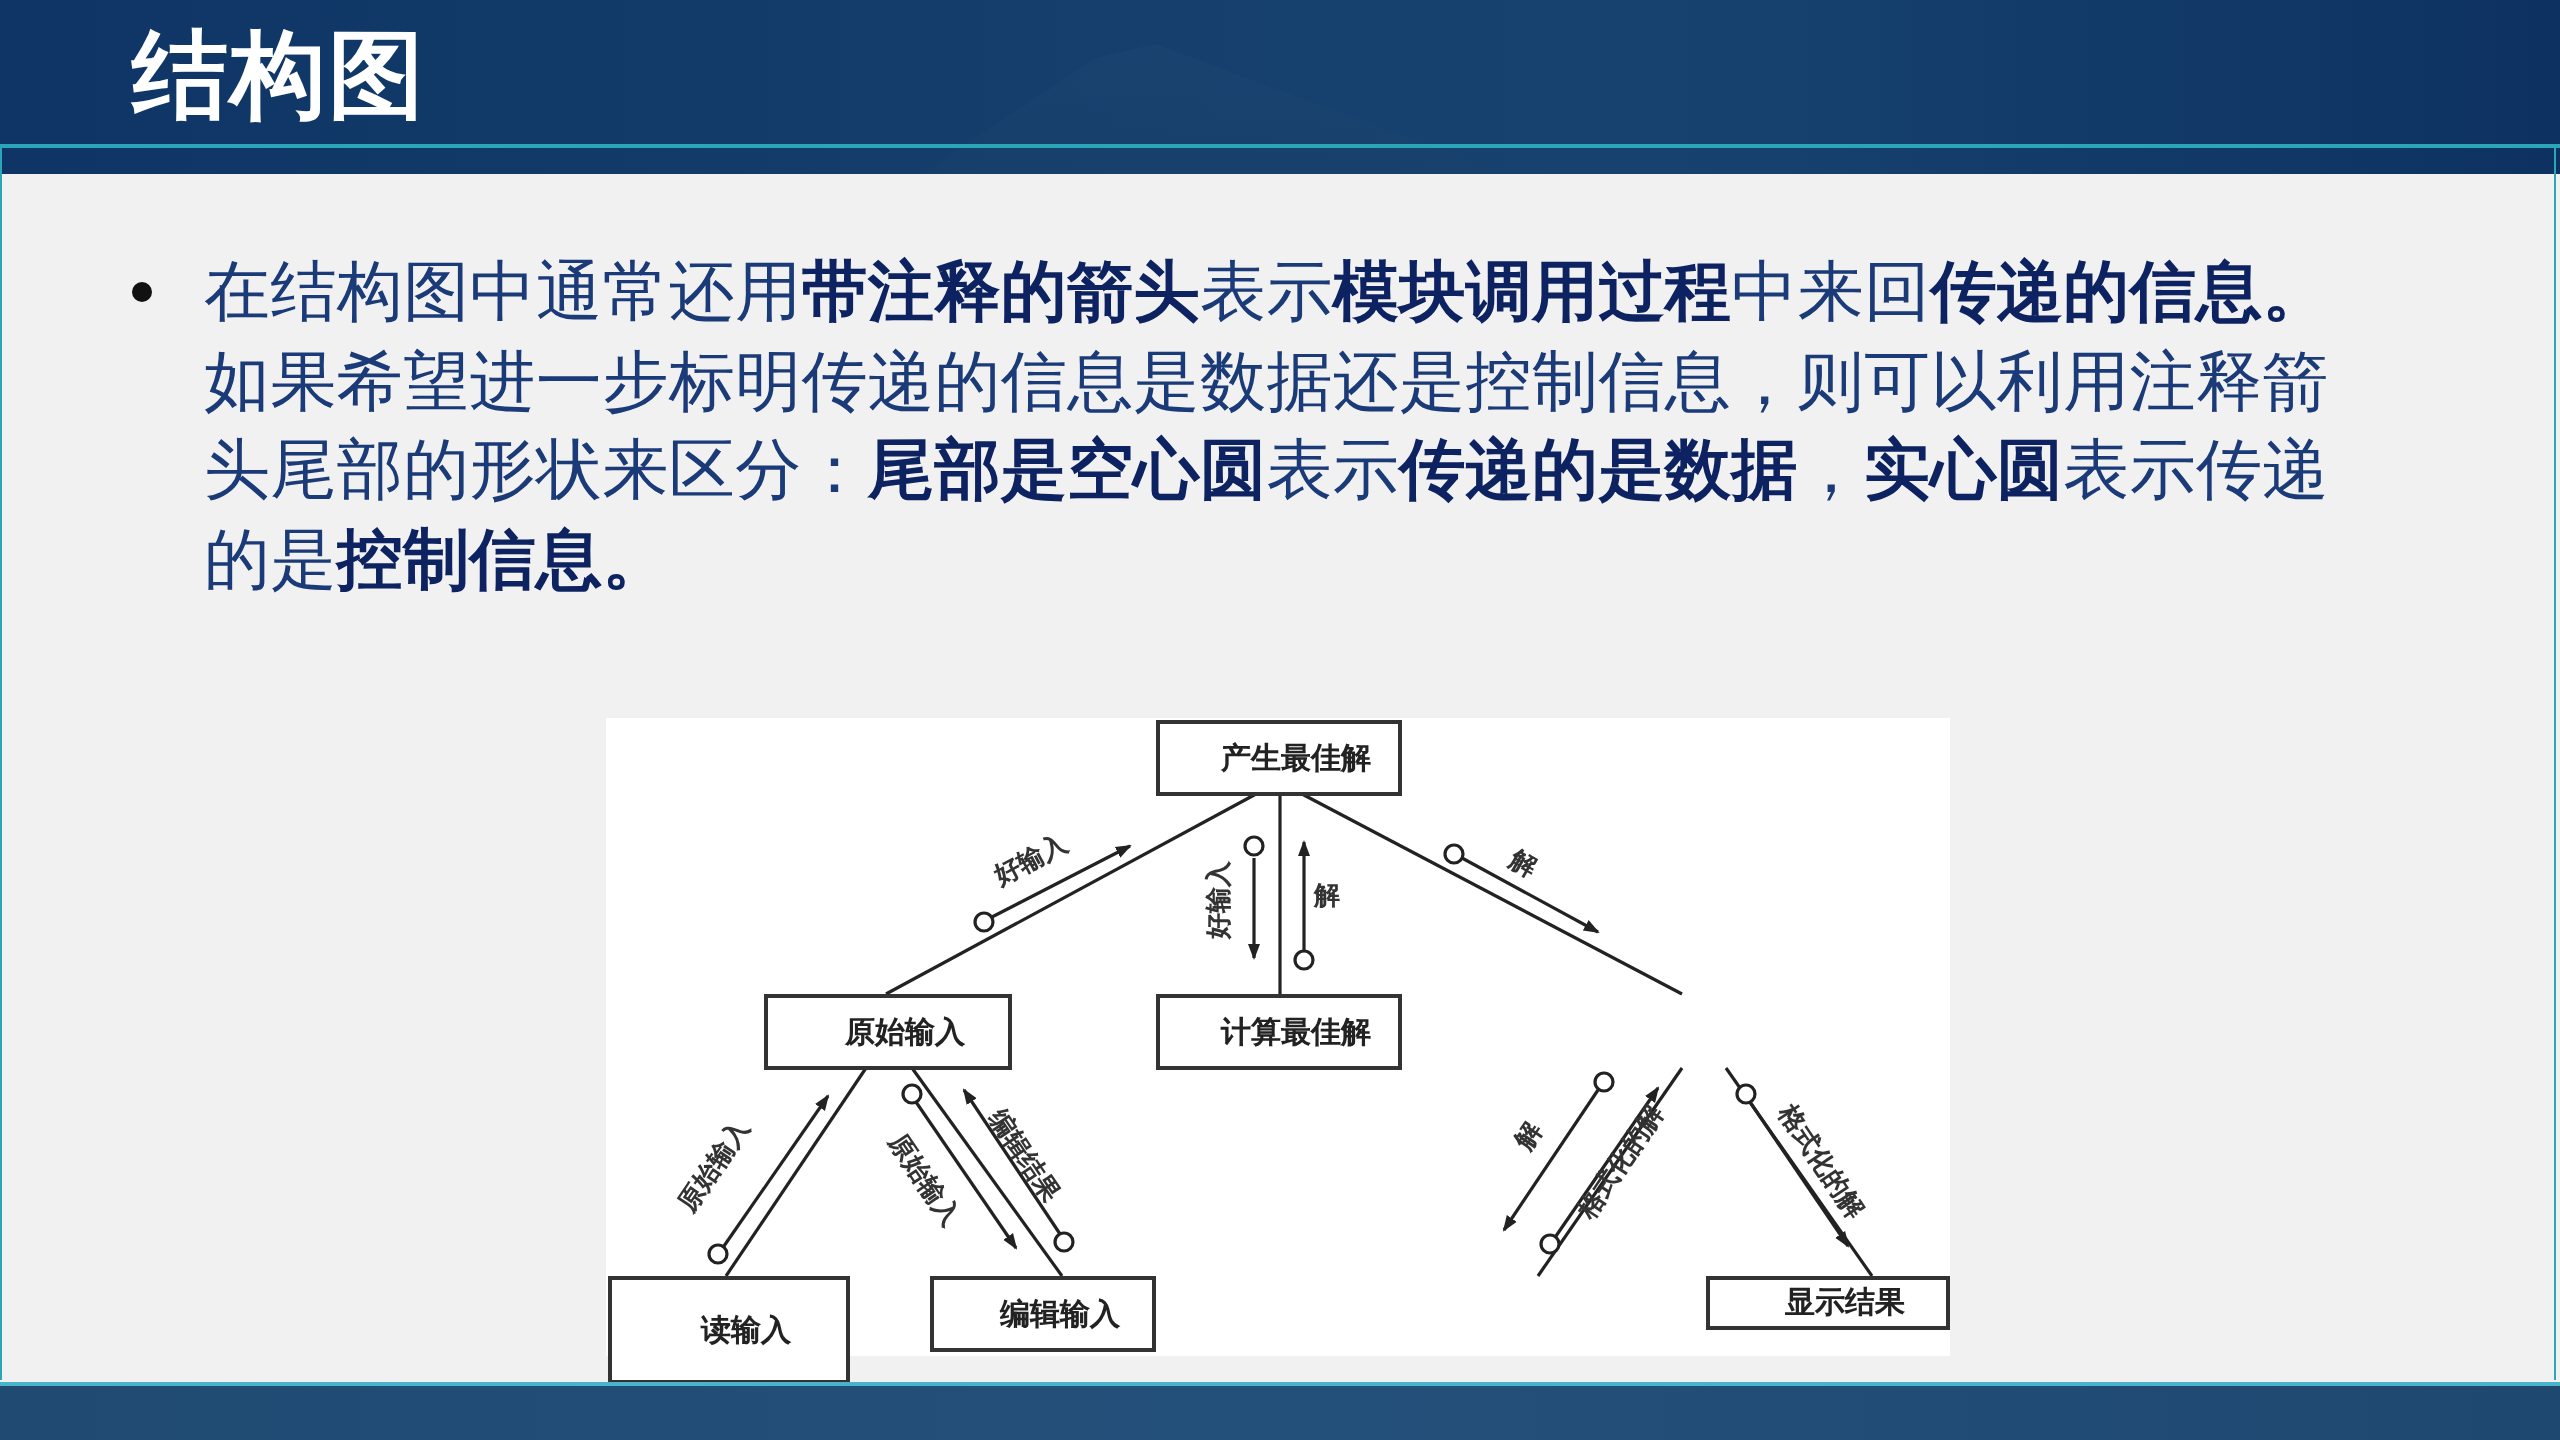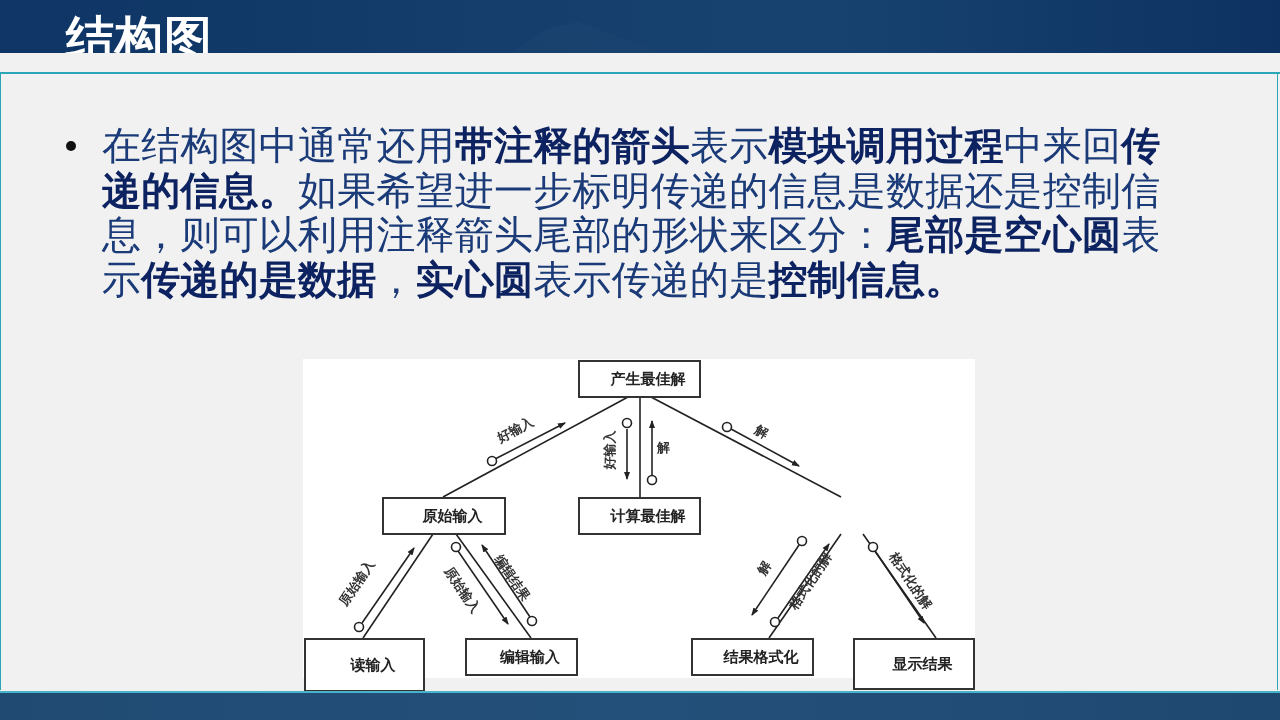--- a/index.html
+++ b/index.html
@@ -2,21 +2,21 @@
 <html><head>
 <meta charset="utf-8">
 <style>
   html, body { margin: 0; padding: 0; }
   body {
     width: 1280px; height: 720px; position: relative; overflow: hidden;
     background: #f1f1f1;
     font-family: "DejaVu Sans", "Liberation Sans", sans-serif;
   }
   .header {
-    position: absolute; left: 0; top: 0; width: 1280px; height: 53px;
+    position: absolute; left: 0; top: 0; width: 1280px; height: 87px;
     background: linear-gradient(90deg, #0e3565 0%, #163f6d 45%, #17426f 65%, #0d3262 100%);
     overflow: hidden;
   }
   .header .ridge {
     position: absolute; left: 380px; top: 22px; width: 760px; height: 120px;
     background: linear-gradient(180deg, rgba(30,70,115,0.9), rgba(20,58,100,0.6));
     clip-path: polygon(0 100%, 22% 6%, 26% 0, 60% 80%, 100% 100%);
     opacity: 0.55;
   }
   .header-line {
@@ -39,21 +39,21 @@
     box-sizing: border-box;
   }
   .bullet-block {
     position: absolute; left: 66px; top: 124px; width: 1130px;
   }
   .bullet-dot {
     position: absolute; left: 0; top: 17px; width: 10px; height: 10px; border-radius: 50%;
     background: #111;
   }
   .para {
-    margin: 0 0 0 36px; font-size: 39px; line-height: 44.5px; color: #1a3a78;
+    margin: 0 0 0 36px; font-size: 33px; line-height: 44.5px; color: #1a3a78;
     letter-spacing: 0.2px;
   }
   .para b { color: #0d2260; font-weight: bold; }
   .diagram {
     position: absolute; left: 303px; top: 359px; width: 672px; height: 319px; background: #ffffff;
   }
   .diagram svg { position: absolute; left: 0; top: 0; }
   .node {
     position: absolute; box-sizing: border-box; border: 2px solid #333;
     background: #fff; display: flex; align-items: center; justify-content: center;
@@ -124,22 +124,21 @@
       <circle cx="472" cy="263" r="4.5"></circle>
       <circle cx="570" cy="188" r="4.5"></circle>
     </g>
   </svg>
 
   <div class="node" style="left:275px;top:1px;width:123px;height:38px;">产生最佳解</div>
   <div class="node" style="left:79px;top:138px;width:124px;height:38px;">原始输入</div>
   <div class="node" style="left:275px;top:138px;width:123px;height:38px;">计算最佳解</div>
   <div class="node" style="left:1px;top:279px;width:121px;height:54px;">读输入</div>
   <div class="node" style="left:162px;top:279px;width:113px;height:38px;">编辑输入</div>
-  <div class="node" style="left:388px;top:279px;width:123px;height:38px;">结果格式化</div>
-  <div class="node" style="left:550px;top:279px;width:122px;height:52px;">显示结果</div>
+  <div class="node" style="left:550px;top:279px;width:122px;height:27px;">显示结果</div>
 
   <span class="lbl" style="left:193px;top:62px;transform:rotate(-28deg);">好输入</span>
   <span class="lbl" style="left:287px;top:82px;transform:rotate(-90deg);">好输入</span>
   <span class="lbl" style="left:354px;top:80px;">解</span>
   <span class="lbl" style="left:452px;top:64px;transform:rotate(30deg);">解</span>
   <span class="lbl" style="left:28px;top:215px;transform:rotate(-56deg);">原始输入</span>
   <span class="lbl" style="left:133px;top:222px;transform:rotate(56deg);">原始输入</span>
   <span class="lbl" style="left:183px;top:210px;transform:rotate(56deg);">编辑结果</span>
   <span class="lbl" style="left:455px;top:200px;transform:rotate(-56deg);">解</span>
   <span class="lbl" style="left:475px;top:213px;transform:rotate(-56deg);">格式化的解</span>

